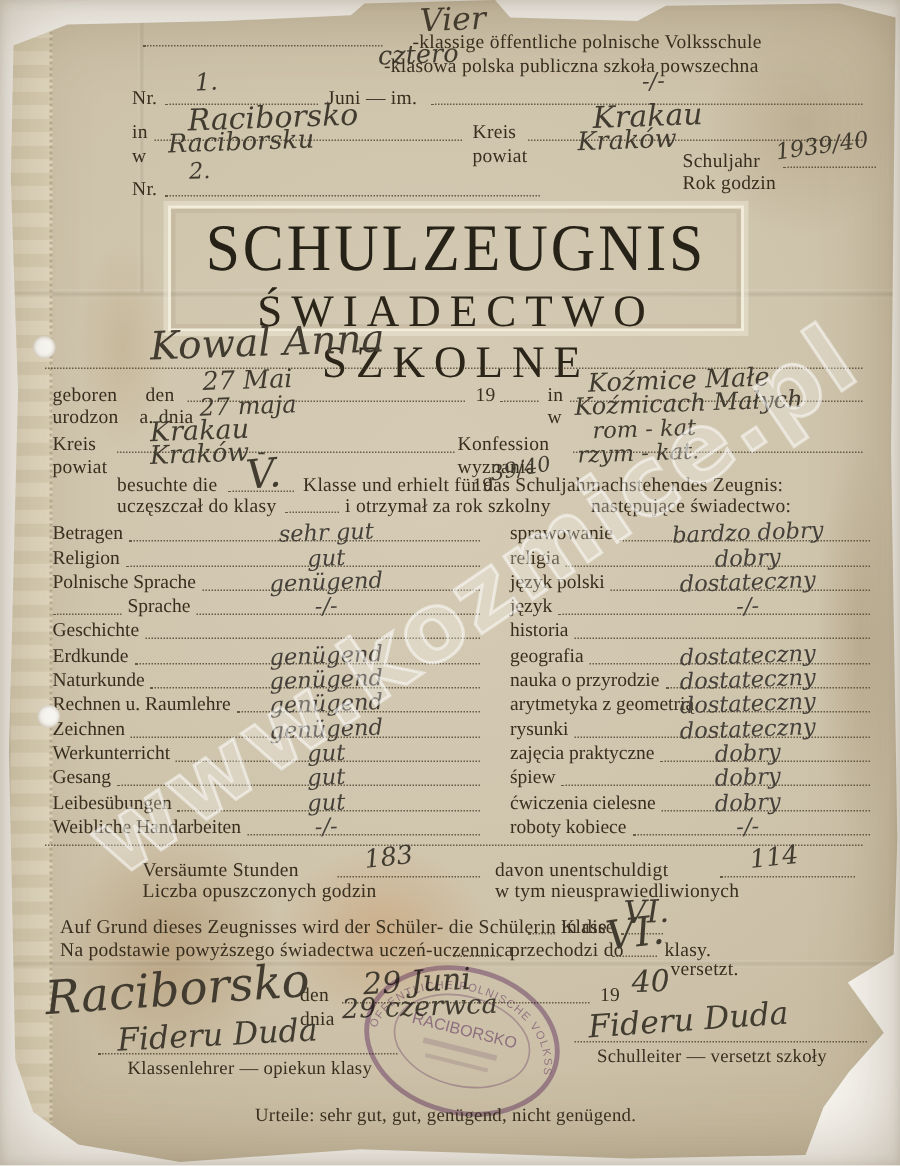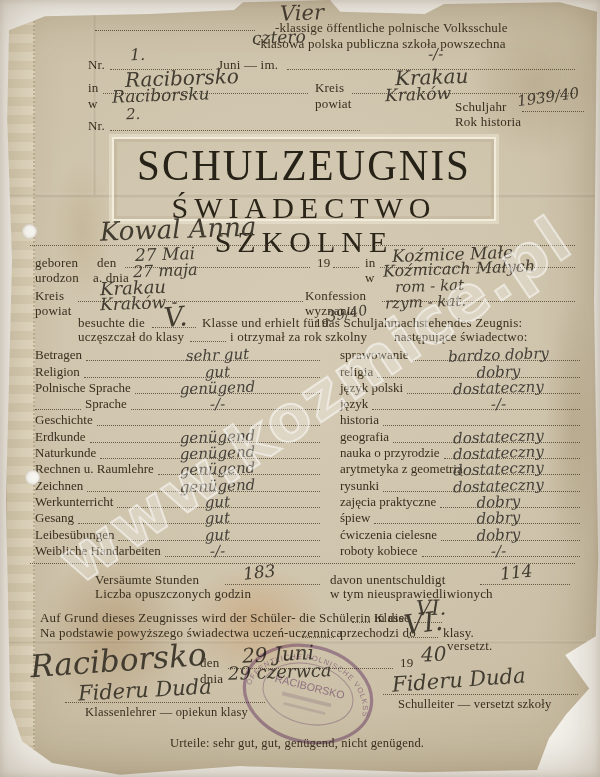--- a/index.html
+++ b/index.html
@@ -81,21 +81,21 @@
 
     <span class="p" style="left:88px;top:96px;">w</span>
     <span class="hw" style="left:112px;top:87px;font-size:17px;">Raciborsku</span>
     <span class="p" style="left:315px;top:96px;">powiat</span>
     <span class="hw" style="left:385px;top:86px;font-size:17px;">Kraków</span>
 
     <span class="p" style="left:88px;top:118px;">Nr.</span>
     <div class="dot" style="left:110px;top:130px;width:250px;"></div>
     <span class="hw" style="left:126px;top:107px;font-size:15px;">2.</span>
     <span class="p" style="left:455px;top:99px;">Schuljahr</span>
-    <span class="p" style="left:455px;top:114px;">Rok historia</span>
+    <span class="p" style="left:455px;top:114px;">Rok godzin</span>
     <div class="dot" style="left:522px;top:111px;width:62px;"></div>
     <span class="hw" style="left:517px;top:90px;font-size:15px;transform:rotate(-8deg);">1939/40</span>
 
     <div class="titlebox">
       <div class="title1">SCHULZEUGNIS</div>
       <div class="title2">ŚWIADECTWO SZKOLNE</div>
     </div>
 
     <span class="hw" style="left:100px;top:216px;font-size:26px;">Kowal Anna</span>
     <div class="dot" style="left:30px;top:245px;width:545px;"></div>

